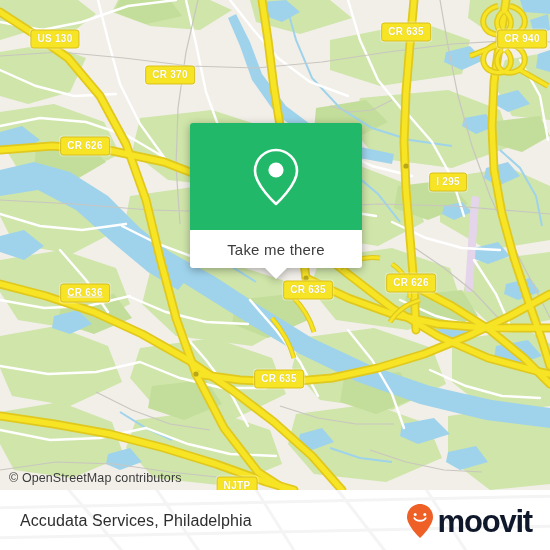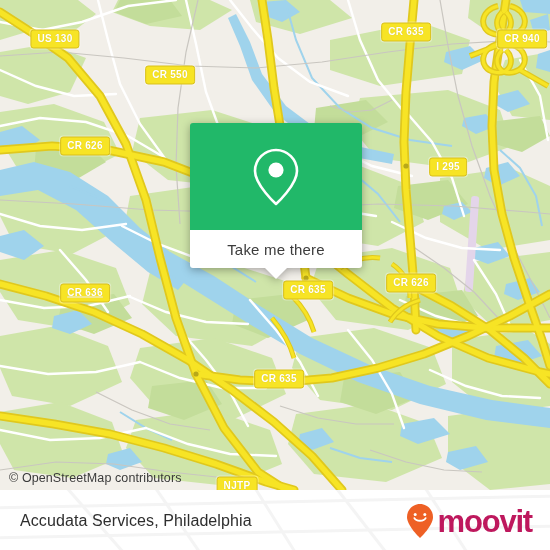--- a/index.html
+++ b/index.html
@@ -132,21 +132,21 @@
     right: 18px;
     top: 50%;
     transform: translateY(-50%);
     display: flex;
     align-items: center;
     gap: 3px;
   }
   #brand-wordmark {
     font-size: 31px;
     font-weight: bold;
-    color: #be185d;
+    color: #0f172a;
     letter-spacing: -1.2px;
     font-family: "Liberation Sans", sans-serif;
     line-height: 1;
   }
 </style>
 </head>
 <body>
 
 <div id="app">
 
@@ -359,25 +359,25 @@
           <circle cx="300" cy="240" r="2.6"></circle>
           <circle cx="306" cy="278" r="2.6"></circle>
           <circle cx="414" cy="286" r="2.6"></circle>
           <circle cx="196" cy="374" r="2.6"></circle>
           <circle cx="282" cy="382" r="2.6"></circle>
         </g>
       </g>
     </svg>
 
     <div class="shield" style="left:55px;  top:39px;">US 130</div>
-    <div class="shield" style="left:170px; top:75px;">CR 550</div>
+    <div class="shield" style="left:170px; top:75px;">CR 370</div>
     <div class="shield" style="left:406px; top:32px;">CR 635</div>
     <div class="shield" style="left:522px; top:39px;">CR 940</div>
     <div class="shield" style="left:85px;  top:146px;">CR 626</div>
-    <div class="shield" style="left:448px; top:167px;">I 295</div>
+    <div class="shield" style="left:448px; top:182px;">I 295</div>
     <div class="shield" style="left:85px;  top:293px;text-decoration:underline;">CR 636</div>
     <div class="shield" style="left:308px; top:290px;">CR 635</div>
     <div class="shield" style="left:411px; top:283px;">CR 626</div>
     <div class="shield" style="left:279px; top:379px;">CR 635</div>
     <div class="shield" style="left:237px; top:486px;">NJTP</div>
 
     <div id="callout">
       <div id="callout-top">
         <svg width="52" height="62" viewBox="0 0 52 62">
           <path d="M26,4 C14.4,4 5,13.4 5,25 C5,39 26,58 26,58 C26,58 47,39 47,25 C47,13.4 37.6,4 26,4 Z" fill="none" stroke="#ffffff" stroke-width="2.6" stroke-linejoin="round"></path>

